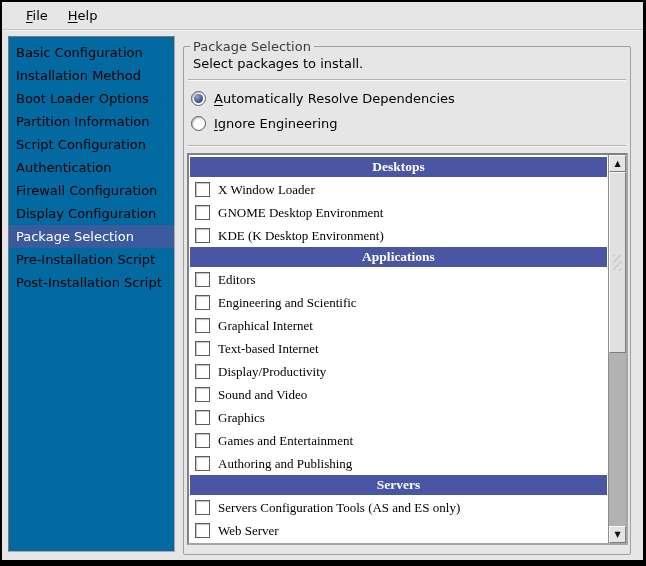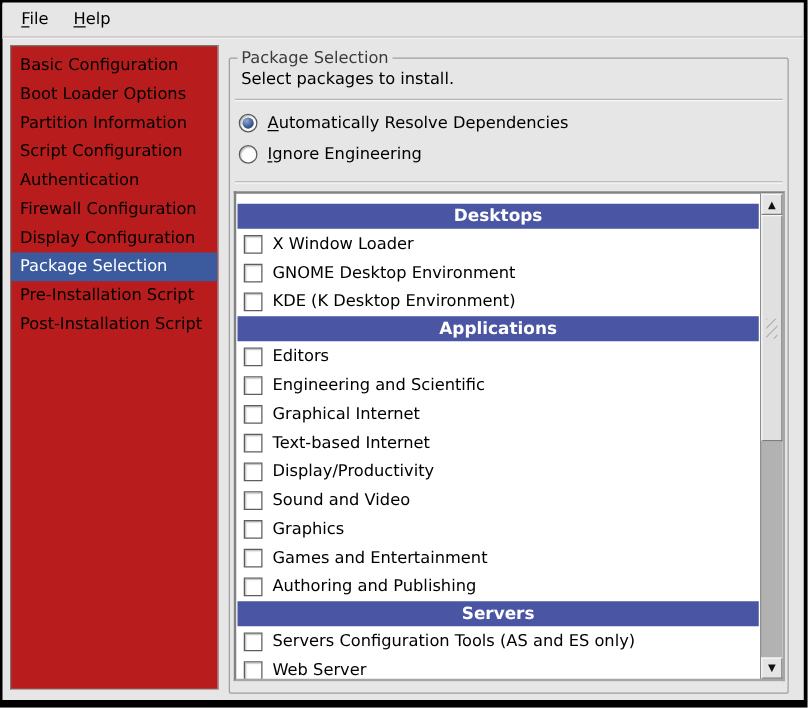--- a/index.html
+++ b/index.html
@@ -10,32 +10,32 @@
   }
   .window{
     position:absolute;left:2px;top:2px;right:3px;bottom:6px;
     background:var(--window-bg,#e6e6e6);
   }
 
   
   .menubar{
     position:absolute;top:0;left:0;right:0;height:28px;
     border-bottom:1px solid #c2c2c2;box-shadow:0 1px 0 #f2f2f2;
-    padding-left:5px;box-sizing:border-box;white-space:nowrap;
+    padding-left:14px;box-sizing:border-box;white-space:nowrap;
   }
   .menu-item{
     display:inline-block;height:27px;line-height:27px;padding:0 10px;
     font-size:13px;color:#000;cursor:default;
   }
   .accel{text-decoration:underline;text-underline-offset:2px;}
 
   
   .sidebar{
     position:absolute;left:6px;top:34px;width:167px;bottom:8px;
-    background:#b91c1c;border:1px solid;border-color:#777 #a9a9a9 #a9a9a9 #777;
+    background:#0369a1;border:1px solid;border-color:#777 #a9a9a9 #a9a9a9 #777;
     padding-top:4px;box-sizing:border-box;overflow:hidden;
   }
   .side-item{
     height:23px;line-height:23px;padding-left:7px;font-size:13px;
     white-space:nowrap;color:#000;cursor:default;
   }
   .side-item.selected{background:var(--sidebar-selected,#3c5a9e);color:#fff;}
 
   
   .frame{
@@ -67,21 +67,21 @@
     background:radial-gradient(circle at 35% 30%, #93a7d1 0%, #31538f 65%, #27447c 100%);
   }
   .radio-label{font-size:13px;color:#000;}
 
   
   .pkg-list{
     position:absolute;left:3px;right:2px;top:106px;bottom:9px;
     border:2px solid;border-color:#828282 #a6a6a6 #a6a6a6 #828282;
     background:#fff;box-sizing:border-box;
   }
-  .pkg-content{position:absolute;left:0;top:0;right:18px;bottom:0;overflow:hidden;padding-top:8px;}
+  .pkg-content{position:absolute;left:0;top:0;right:18px;bottom:0;overflow:hidden;padding-top:2px;font-family:Liberation Serif, serif;}
   .group-header{
     height:20px;line-height:20px;margin:0 1px 1px 1px;
     background:var(--header-blue,#4a56a4);color:#fff;
     font-weight:bold;font-size:13.5px;text-align:center;
   }
   .pkg-row{height:23px;display:flex;align-items:center;padding-left:6px;cursor:default;}
   .checkbox{
     width:13px;height:13px;flex:0 0 13px;background:#fff;
     border:1px solid #5e5e5e;box-shadow:inset 1px 1px 1px rgba(0,0,0,0.25);
     margin-right:8px;box-sizing:content-box;
@@ -113,20 +113,21 @@
 </style>
 </head>
 <body>
 
 <div class="window">
 
   <div class="menubar"><span class="menu-item"><span class="accel">F</span><span class="rest">ile</span></span><span class="menu-item"><span class="accel">H</span><span class="rest">elp</span></span></div>
 
   <div class="sidebar">
       <div class="side-item">Basic Configuration</div>
+      <div class="side-item">Installation Method</div>
       <div class="side-item">Boot Loader Options</div>
       <div class="side-item">Partition Information</div>
       <div class="side-item">Script Configuration</div>
       <div class="side-item">Authentication</div>
       <div class="side-item">Firewall Configuration</div>
       <div class="side-item">Display Configuration</div>
       <div class="side-item selected">Package Selection</div>
       <div class="side-item">Pre-Installation Script</div>
       <div class="side-item">Post-Installation Script</div>
     </div>

